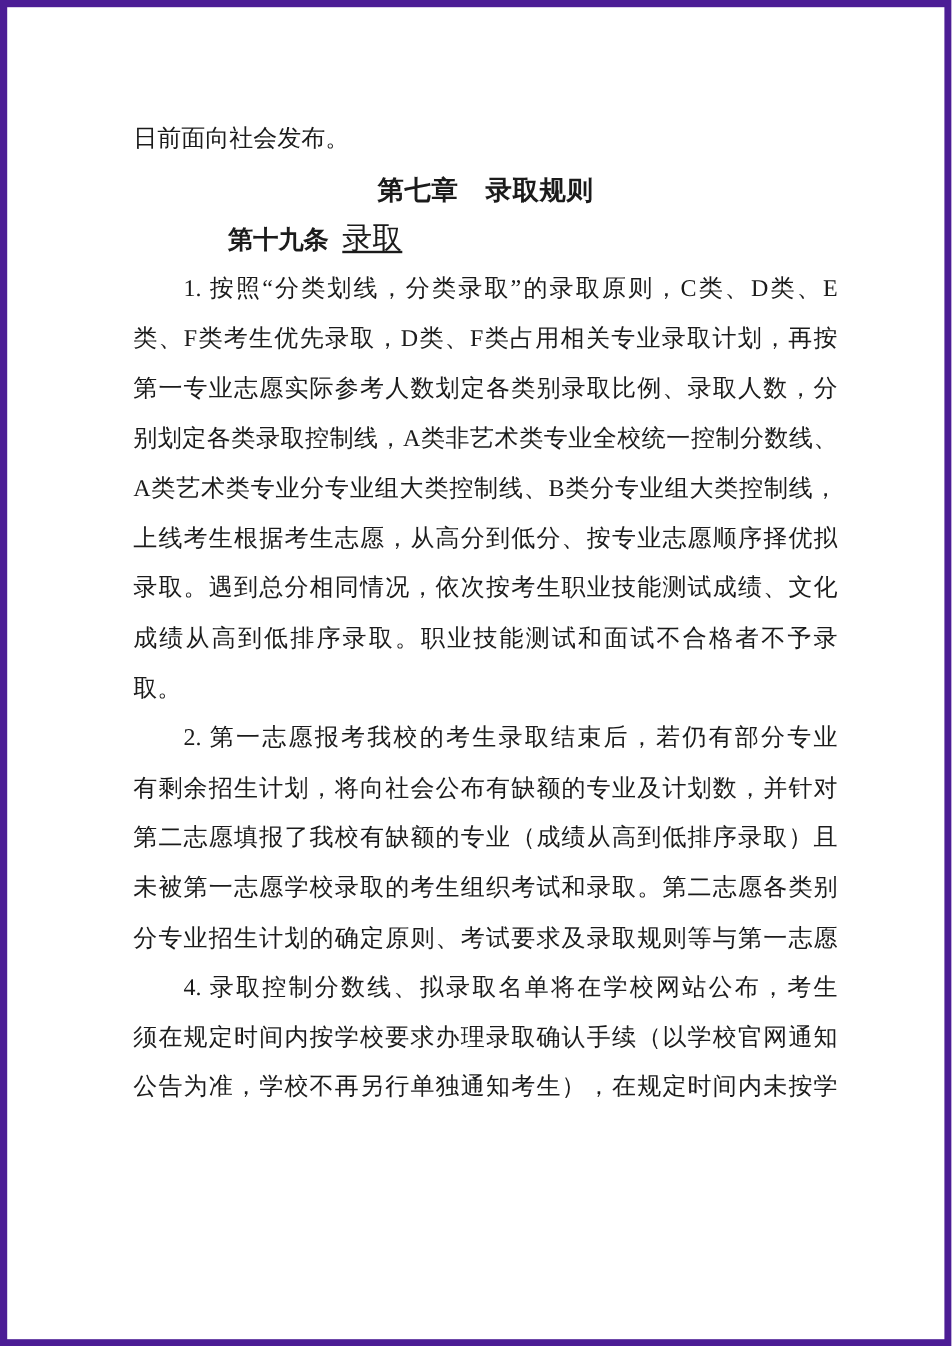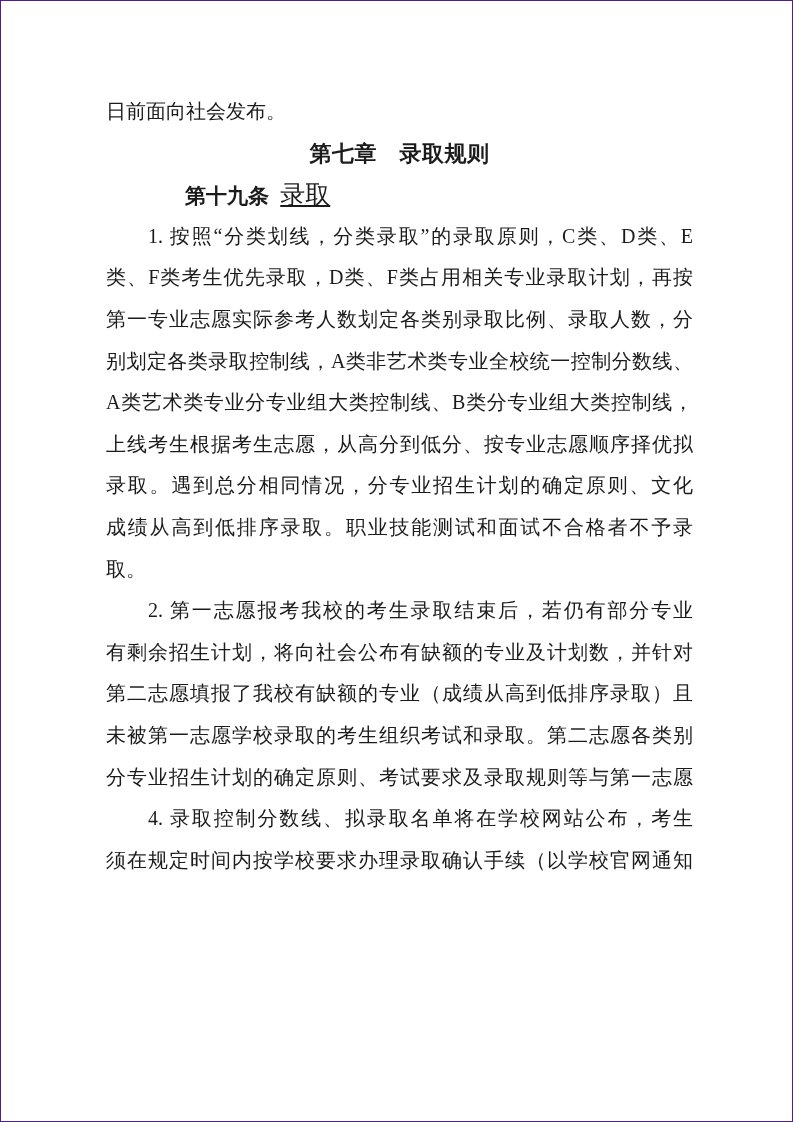--- a/index.html
+++ b/index.html
@@ -6,21 +6,21 @@
     margin: 0;
     padding: 0;
     background: #ffffff;
   }
   .page {
     position: relative;
     width: 793px;
     height: 1122px;
     box-sizing: border-box;
     background: #ffffff;
-    border: 1px solid #4c1d95;
+    border: 6px solid #4c1d95;
     overflow: hidden;
     font-family: "Liberation Serif", serif;
     color: #1b1b1b;
   }
   .content {
     position: absolute;
     left: 105px;
     top: 90px;
     width: 587px;
   }
@@ -69,32 +69,33 @@
 
     <div class="line indent"><span class="article-label">第十九条</span><span class="article-title">录取</span></div>
 
     <div>
       <div class="line just indent">1. 按照“分类划线，分类录取”的录取原则，C类、D类、E</div>
       <div class="line just">类、F类考生优先录取，D类、F类占用相关专业录取计划，再按</div>
       <div class="line just">第一专业志愿实际参考人数划定各类别录取比例、录取人数，分</div>
       <div class="line just">别划定各类录取控制线，A类非艺术类专业全校统一控制分数线、</div>
       <div class="line just">A类艺术类专业分专业组大类控制线、B类分专业组大类控制线，</div>
       <div class="line just">上线考生根据考生志愿，从高分到低分、按专业志愿顺序择优拟</div>
-      <div class="line just">录取。遇到总分相同情况，分专业招生计划的确定原则、文化</div>
+      <div class="line just">录取。遇到总分相同情况，依次按考生职业技能测试成绩、文化</div>
       <div class="line just">成绩从高到低排序录取。职业技能测试和面试不合格者不予录</div>
       <div class="line">取。</div>
     </div>
 
     <div>
       <div class="line just indent">2. 第一志愿报考我校的考生录取结束后，若仍有部分专业</div>
       <div class="line just">有剩余招生计划，将向社会公布有缺额的专业及计划数，并针对</div>
       <div class="line just">第二志愿填报了我校有缺额的专业（成绩从高到低排序录取）且</div>
       <div class="line just">未被第一志愿学校录取的考生组织考试和录取。第二志愿各类别</div>
       <div class="line just">分专业招生计划的确定原则、考试要求及录取规则等与第一志愿</div>
     </div>
 
     <div>
       <div class="line just indent">4. 录取控制分数线、拟录取名单将在学校网站公布，考生</div>
       <div class="line just">须在规定时间内按学校要求办理录取确认手续（以学校官网通知</div>
+      <div class="line just">公告为准，学校不再另行单独通知考生），在规定时间内未按学</div>
     </div>
 
   </div>
 </div>
 
 </body></html>

